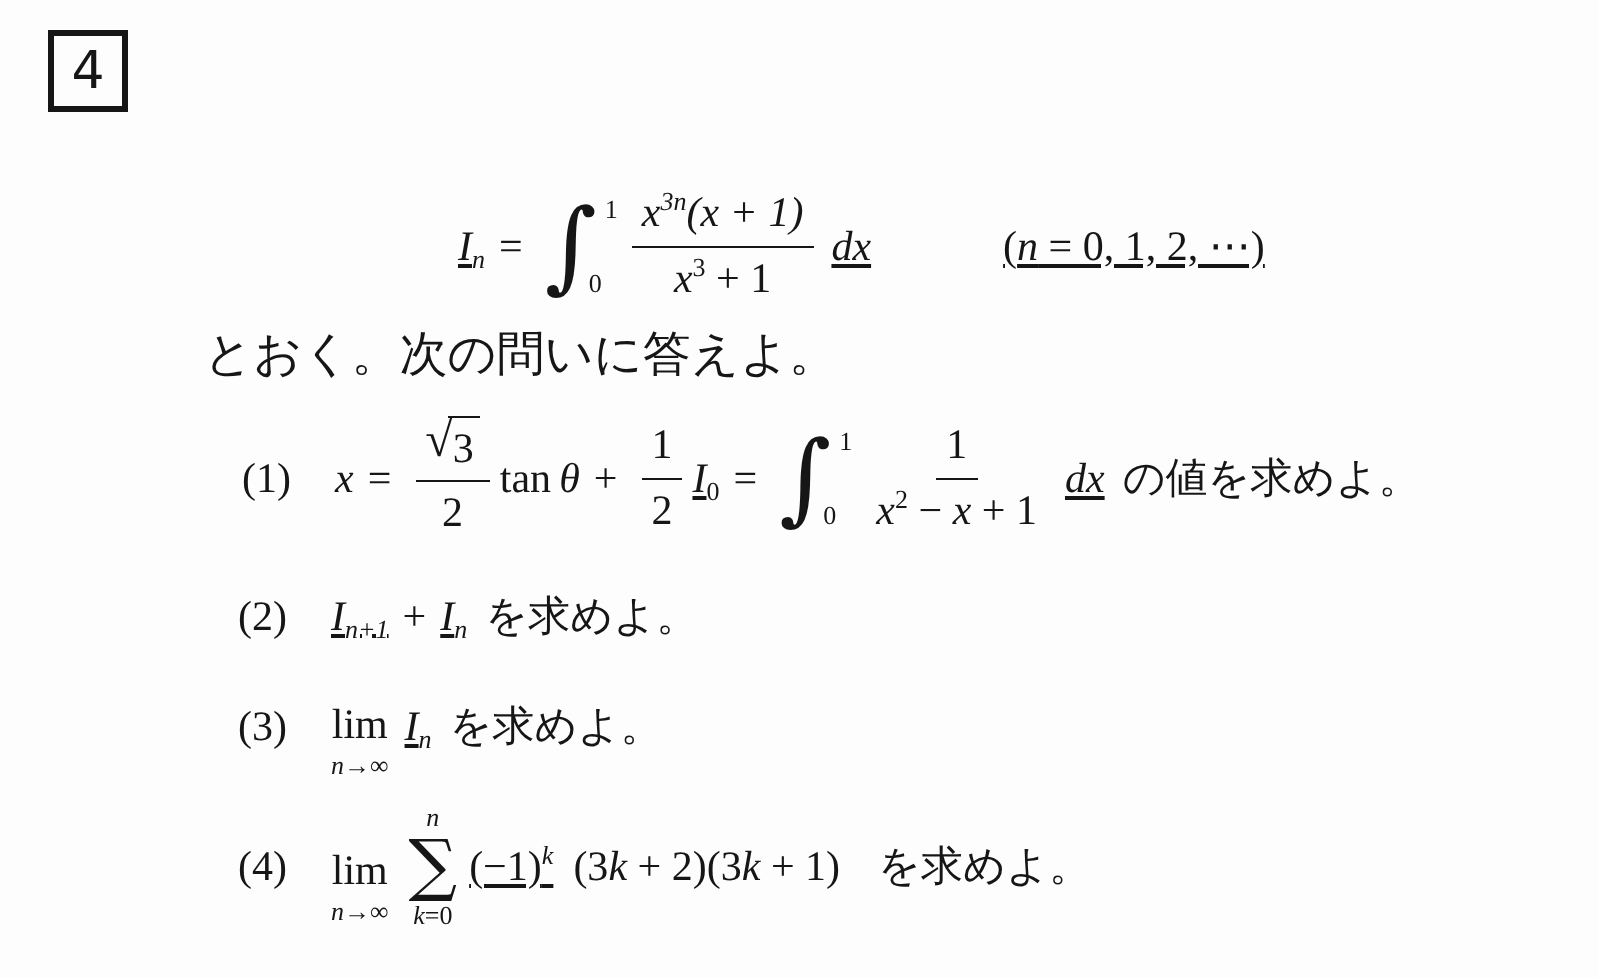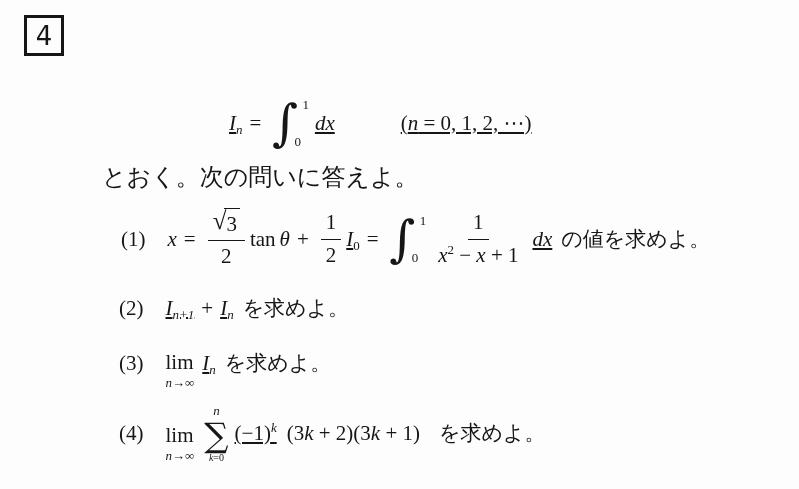--- a/index.html
+++ b/index.html
@@ -19,27 +19,27 @@
   sup{top:-8px;}
   sub{top:4px;}
   .frac{display:inline-flex;flex-direction:column;align-items:center;margin:0 5px;line-height:1.3;}
   .frac .num{display:block;border-bottom:1.5px solid #161616;padding:0 5px 2px;text-align:center;}
   .frac .den{display:block;padding:2px 5px 0;text-align:center;}
   .int{display:inline-flex;align-items:center;margin:0 2px 0 4px;}
   .int-sign{font-size:50px;line-height:1;font-family:"DejaVu Serif","DejaVu Sans",serif;}
   .int-lims{display:inline-flex;flex-direction:column;justify-content:space-between;height:50px;font-size:13px;line-height:1;margin-left:1px;}
   .int-up{margin-left:3px;}
   .int-lo{margin-left:-5px;}
-  .limop{display:inline-flex;flex-direction:column;align-items:flex-start;line-height:1;position:relative;}
+  .limop{display:inline-flex;flex-direction:column;align-items:center;line-height:1;position:relative;}
   .lim-word{font-size:21px;line-height:1;}
   .lim-sub{font-size:13px;margin-top:3px;}
   .sumop{display:inline-flex;flex-direction:column;align-items:center;line-height:1;margin:0 6px;}
   .sum-up{font-size:13px;font-style:italic;margin-bottom:1px;}
   .sum-sign{font-size:34px;line-height:1;font-family:"DejaVu Serif","DejaVu Sans",serif;}
-  .sum-lo{font-size:10px;margin-top:1px;}
+  .sum-lo{font-size:13px;margin-top:1px;}
   .sqrt{display:inline-flex;align-items:flex-start;}
   .sqrt-sign{font-size:25px;line-height:1.05;margin-right:-2px;}
   .sqrt-arg{border-top:1.5px solid #161616;padding:2px 3px 0 2px;}
   .problem-box{
     position:absolute;left:24px;top:15px;width:34px;height:35px;
     border:3px solid #161616;display:flex;align-items:center;justify-content:center;
     font-family:"DejaVu Sans","Liberation Sans",sans-serif;font-size:26px;
   }
   .main-formula{left:229px;top:92px;height:62px;}
   .cond{margin-left:66px;text-align:center;}
@@ -65,20 +65,24 @@
 
   <div class="mrow main-formula">
     <span class="atom"><span class="it">I</span><sub class="it">n</sub></span>
     <span class="op">=</span>
     <span class="int">
       <span class="int-sign">∫</span>
       <span class="int-lims">
         <span class="int-up">1</span>
         <span class="int-lo">0</span>
       </span>
+    </span>
+    <span class="frac">
+      <span class="num"><span class="it">x</span><sup class="it">3n</sup><span class="it">(x + 1)</span></span>
+      <span class="den"><span class="it">x</span><sup>3</sup><span> + 1</span></span>
     </span>
     <span class="it dx">dx</span>
     <span class="atom cond"><span>(</span><span class="it">n</span><span> = 0, 1, 2, ⋯)</span></span>
   </div>
 
   <div class="textline intro">とおく。次の問いに答えよ。</div>
 
   <div class="mrow q1">
     <span class="qlabel">(1)</span>
     <span class="it">x</span>

